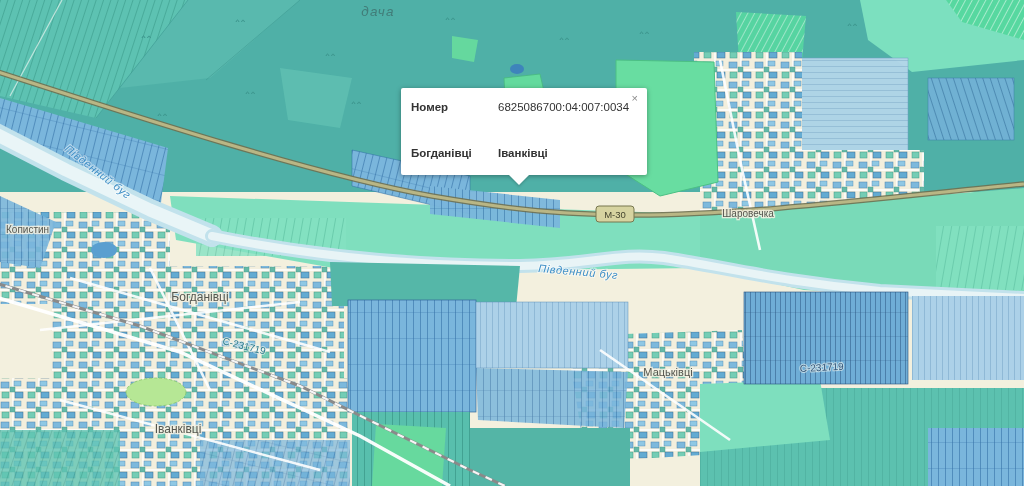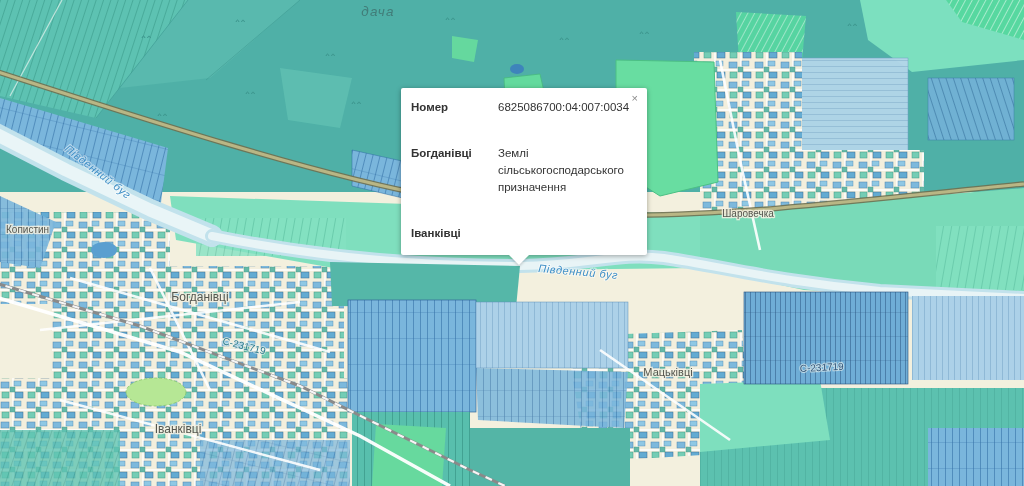--- a/index.html
+++ b/index.html
@@ -224,19 +224,18 @@
     <text class="roadnum-lbl dark" transform="translate(800,372) rotate(-3)">С-231719</text>
   </g>
 </svg>
 
 <div class="popup">
   <button class="popup-close">×</button>
   <div class="popup-grid">
     <div class="k">Номер</div>
     <div class="v">6825086700:04:007:0034</div>
     <div class="k">Богданівці</div>
-    <div class="v">Землі сільськогосподарського призначення</div>
     <div class="k">Іванківці</div>
   </div>
   <div class="popup-arrow"></div>
 </div>
 
 </div>
 
 </body></html>

